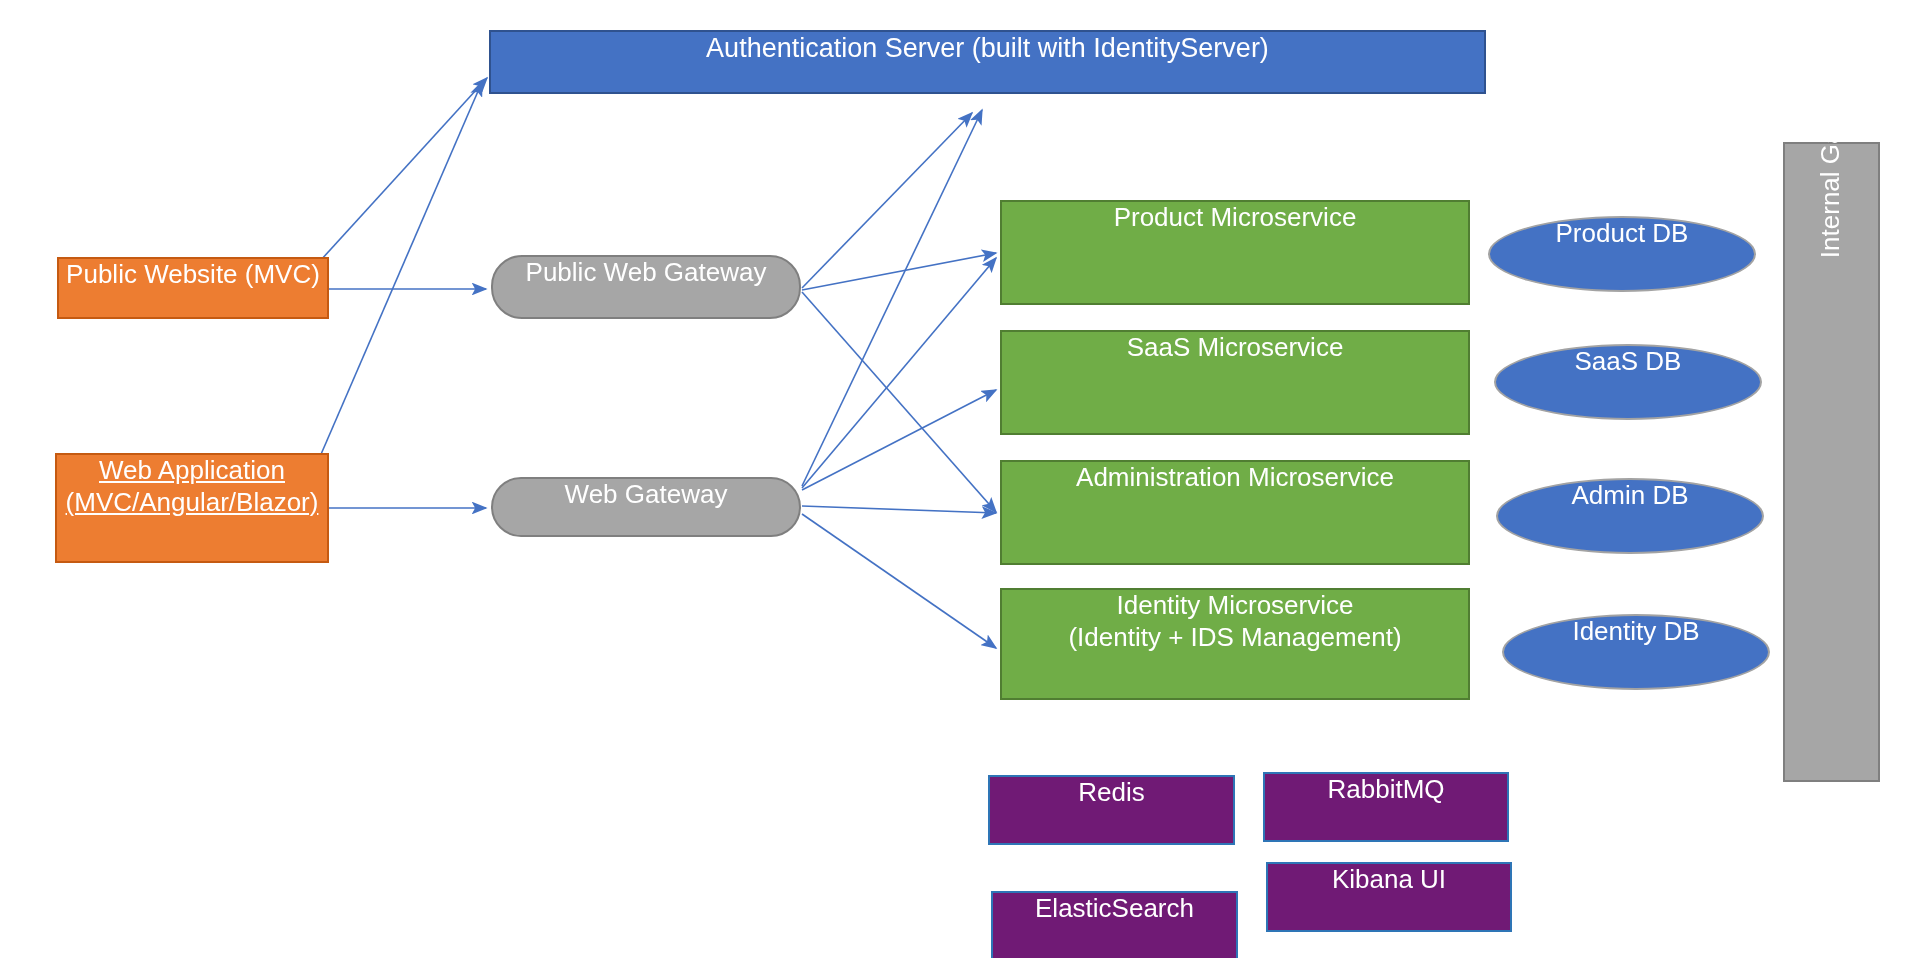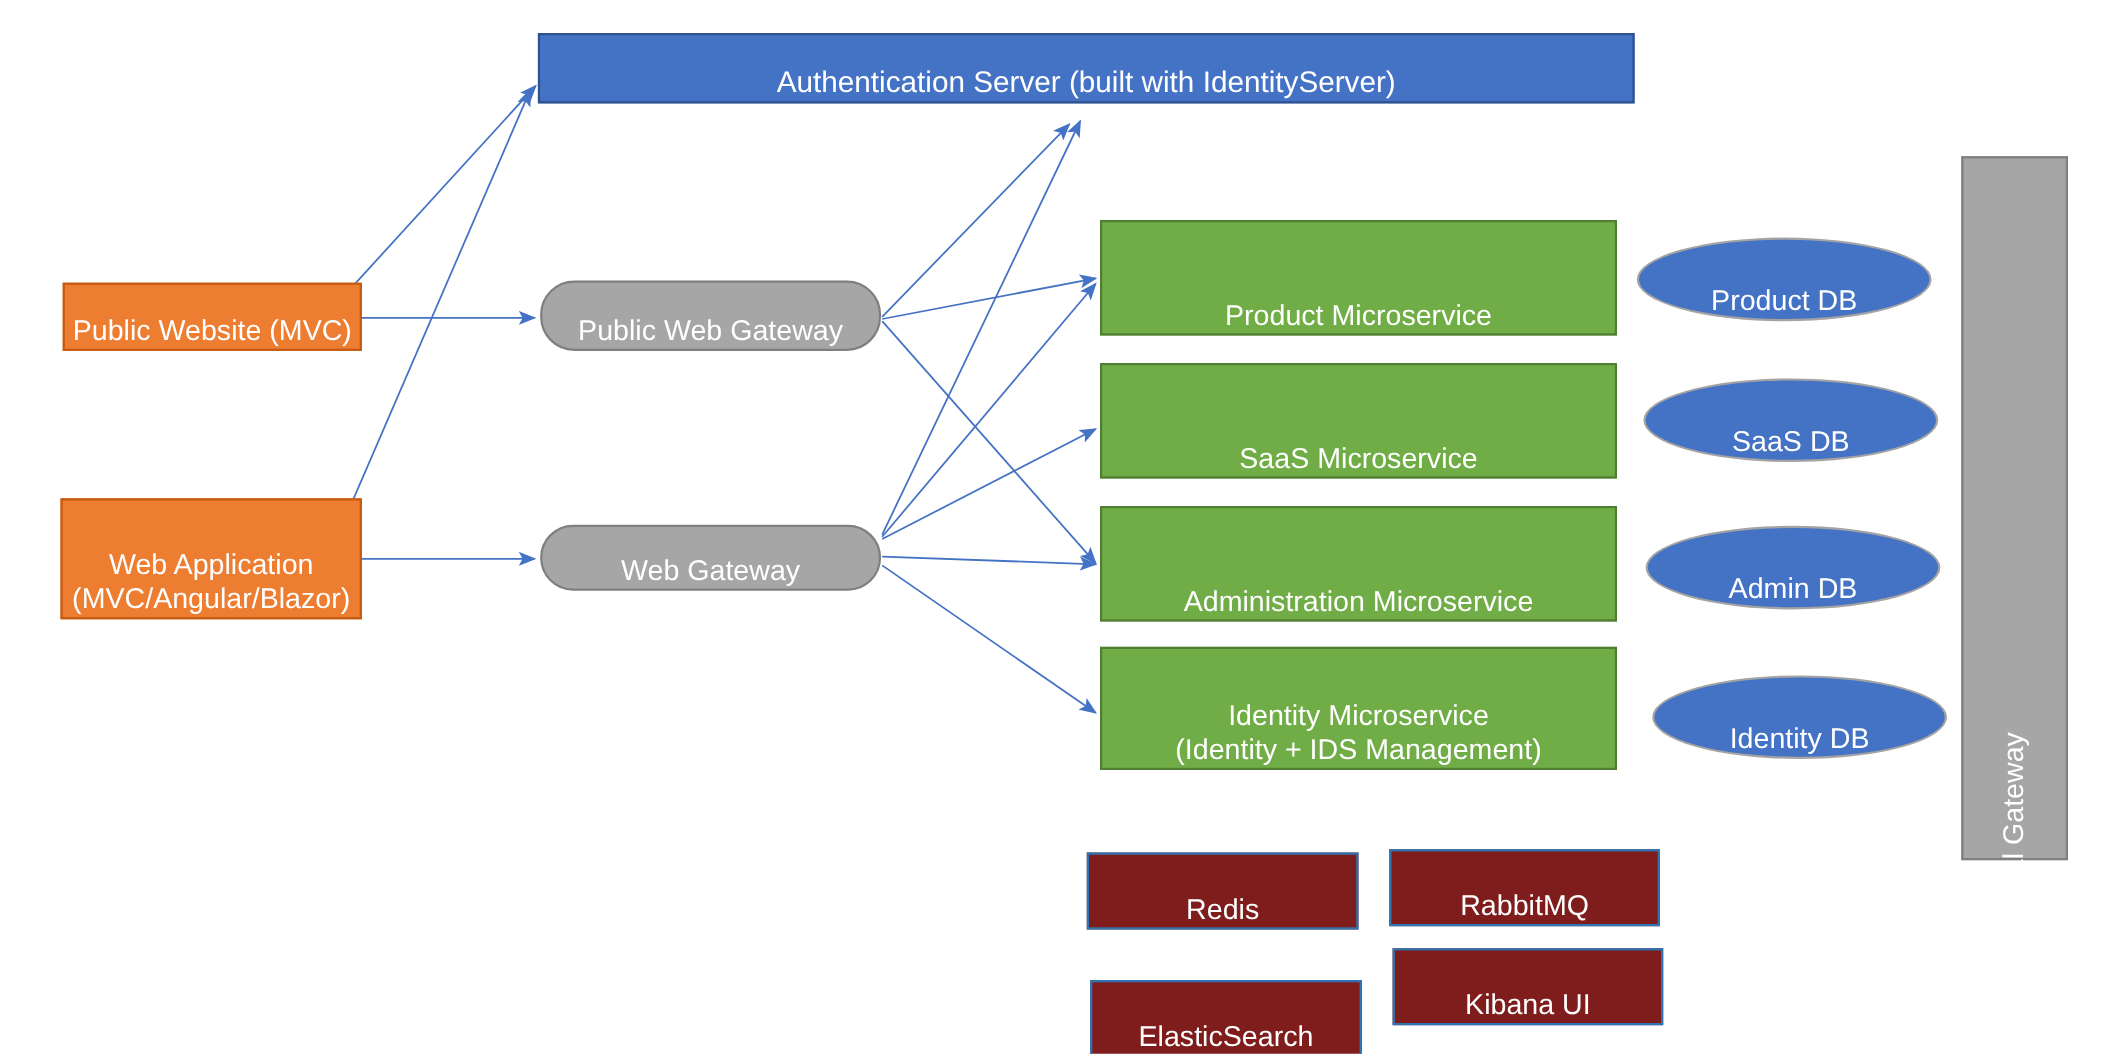--- a/index.html
+++ b/index.html
@@ -5,33 +5,33 @@
 <style>
   html,body{margin:0;padding:0;background:#ffffff;}
   body{
     font-family:"Liberation Sans", sans-serif;
     width:1915px;height:958px;position:relative;overflow:hidden;
   }
   #canvas{position:absolute;left:0;top:0;width:1915px;height:958px;}
   .node{
     position:absolute;
     box-sizing:border-box;
-    display:flex;align-items:flex-end;justify-content:center;
+    display:flex;align-items:flex-start;justify-content:center;
     text-align:center;
     color:#ffffff;
     line-height:1.22;
     white-space:pre-line;
     z-index:5;
   }
   .rect{border-style:solid;border-width:2px;}
   .auth{background:#4472C4;border-color:#2F528F;font-size:27px;}
   .client{background:#ED7D31;border-color:#C55A11;font-size:26px;margin-left:24px;}
   .gateway{background:#A6A6A6;border-color:#7F7F7F;font-size:26px;border-radius:31px;}
   .service{background:#70AD47;border-color:#507E32;font-size:26px;}
-  .infra{background:#7f1d1d;border-color:#2E75B6;font-size:26px;}
+  .infra{background:#701a75;border-color:#2E75B6;font-size:26px;}
   .db{
     background:#4472C4;border:2px solid #a3a3a3;border-radius:50%;
     font-size:26px;
   }
   .vgateway{
     background:#A6A6A6;border:2px solid #7F7F7F;font-size:26px;
   }
   .vgateway .vtext{
     transform:rotate(-90deg);
     white-space:nowrap;
@@ -79,21 +79,21 @@
   </svg>
 
   <div class="node rect auth" style="left:489px;top:30px;width:997px;height:64px;">
     <span>Authentication Server (built with IdentityServer)</span>
   </div>
 
   <div class="node rect client" style="left:33px;top:257px;width:272px;height:62px;">
     <span>Public Website (MVC)</span>
   </div>
 
-  <div class="node rect client" style="left:31px;top:453px;width:274px;height:110px;">
+  <div class="node rect client" style="left:31px;top:453px;width:274px;height:110px;text-decoration:underline;">
     <span>Web Application
 (MVC/Angular/Blazor)</span>
   </div>
 
   <div class="node rect gateway" style="left:491px;top:255px;width:310px;height:64px;">
     <span>Public Web Gateway</span>
   </div>
 
   <div class="node rect gateway" style="left:491px;top:477px;width:310px;height:60px;">
     <span>Web Gateway</span>

